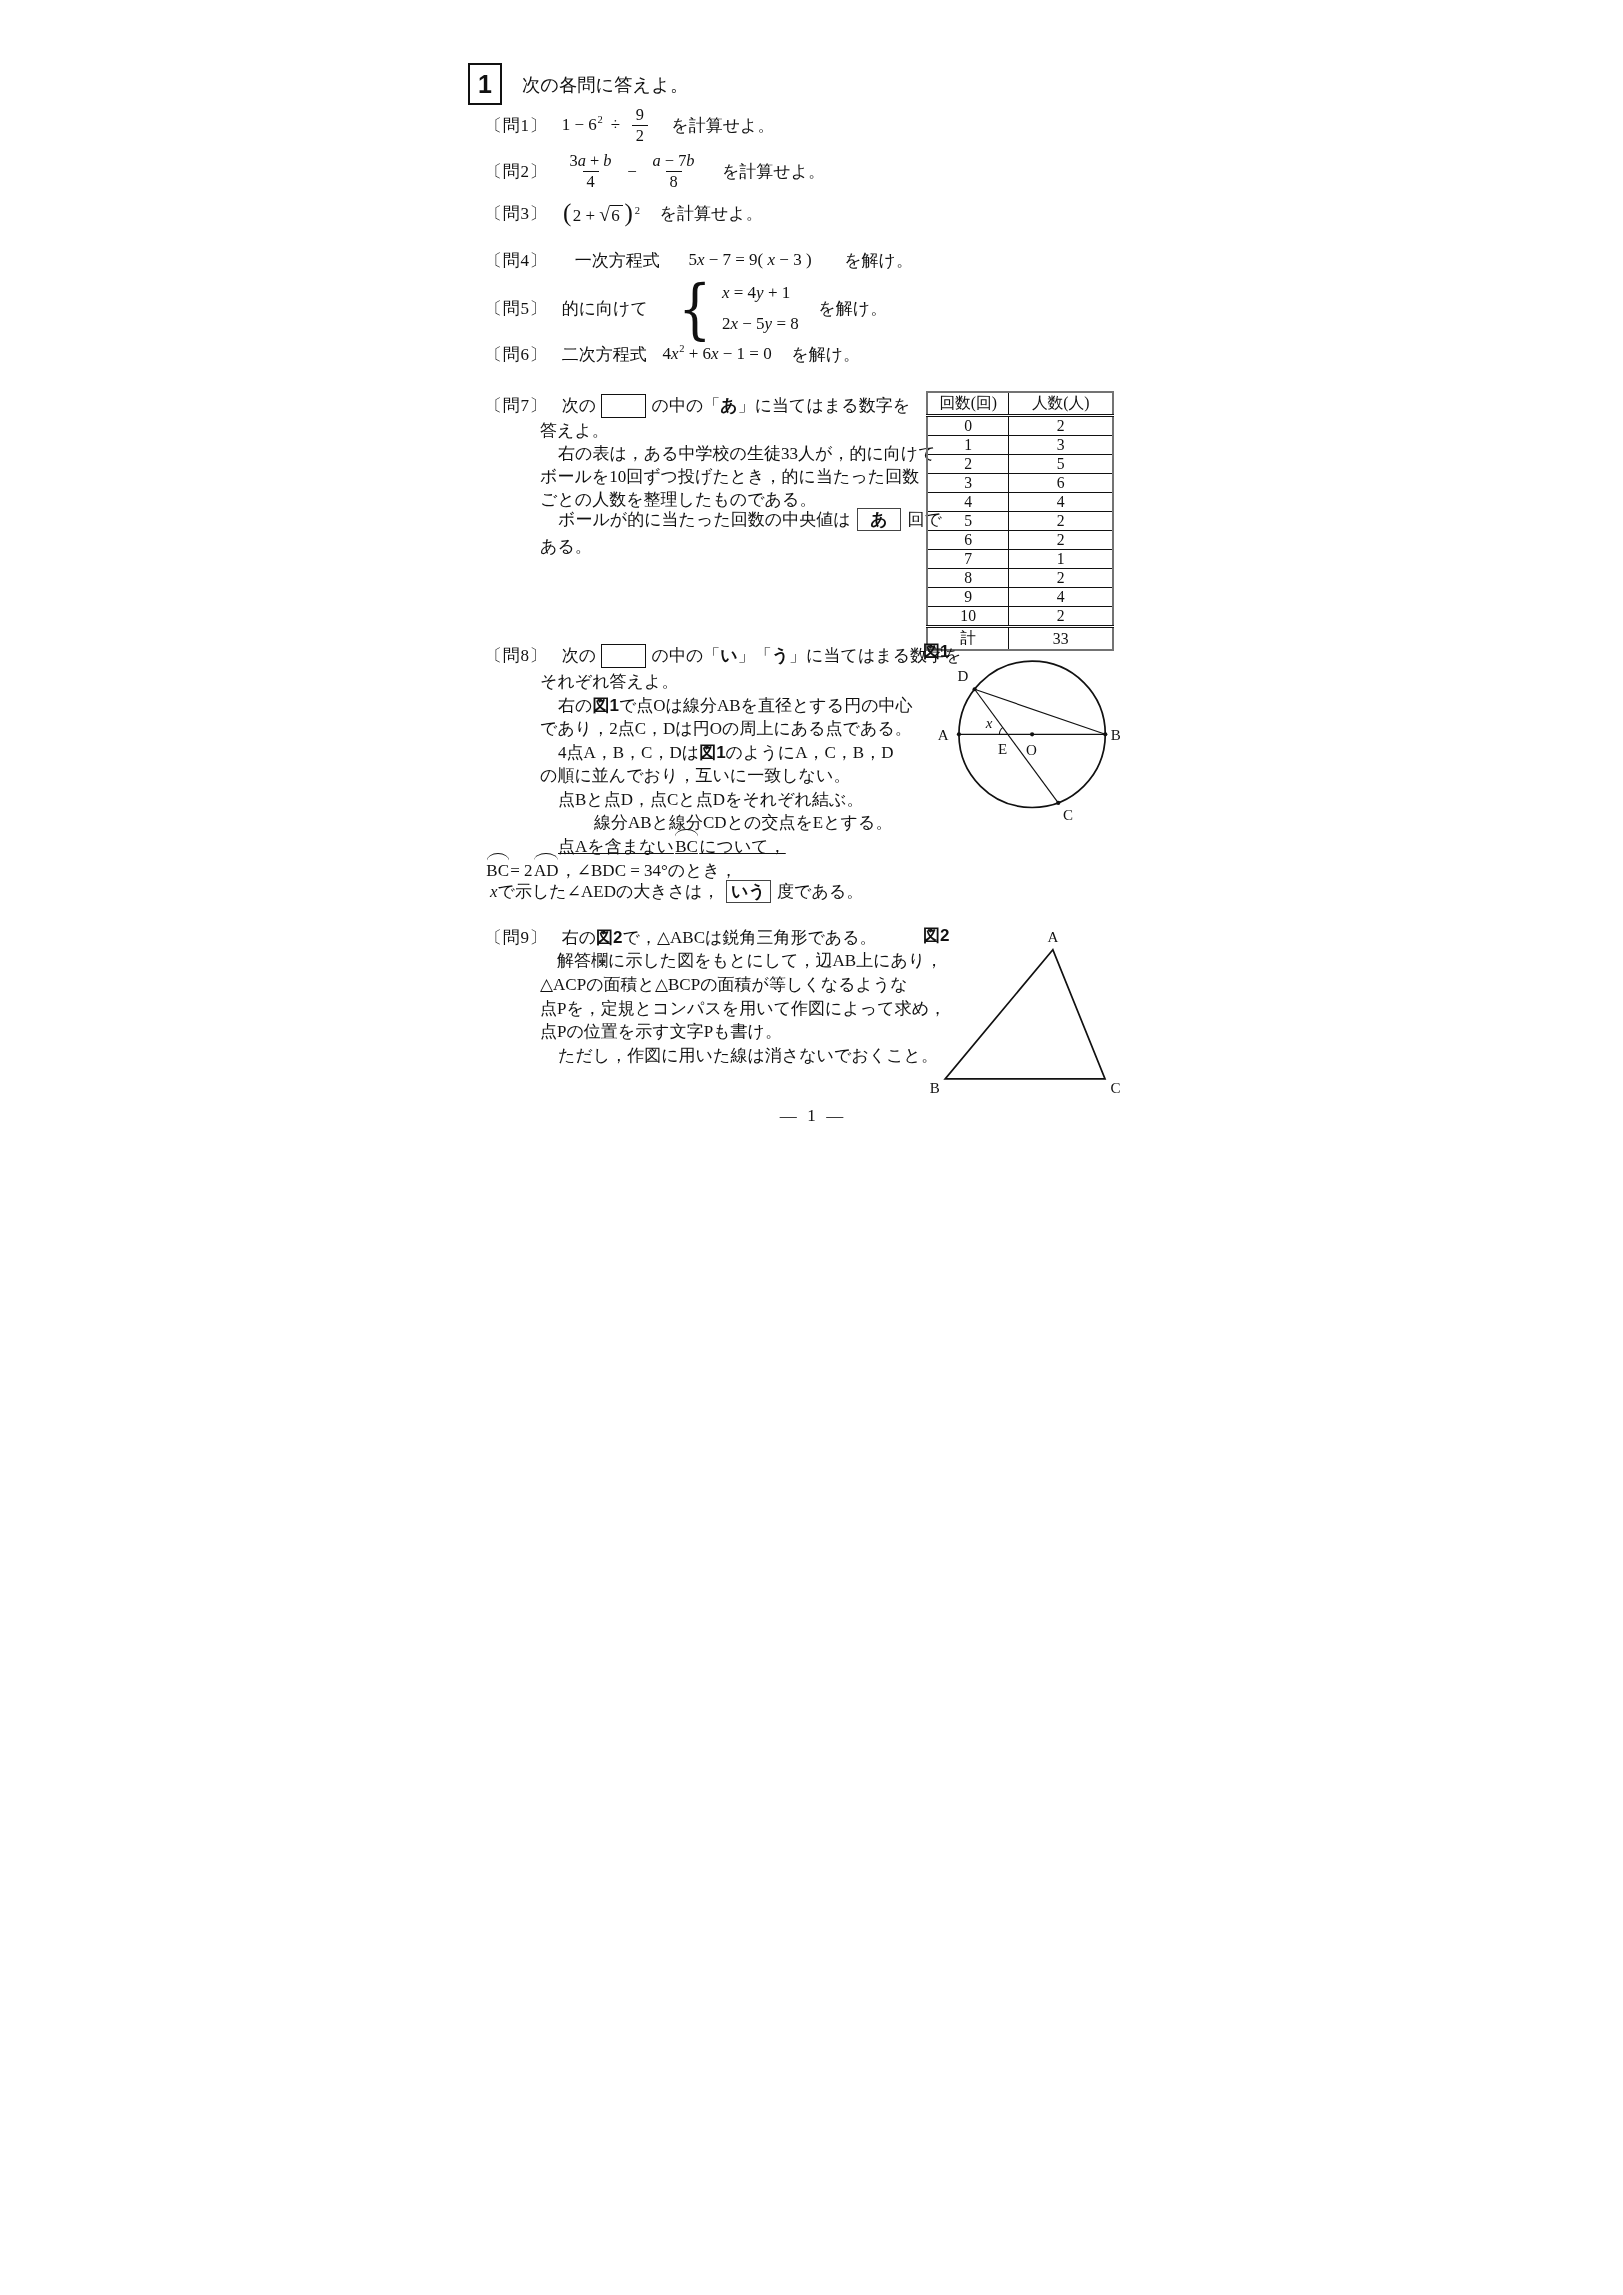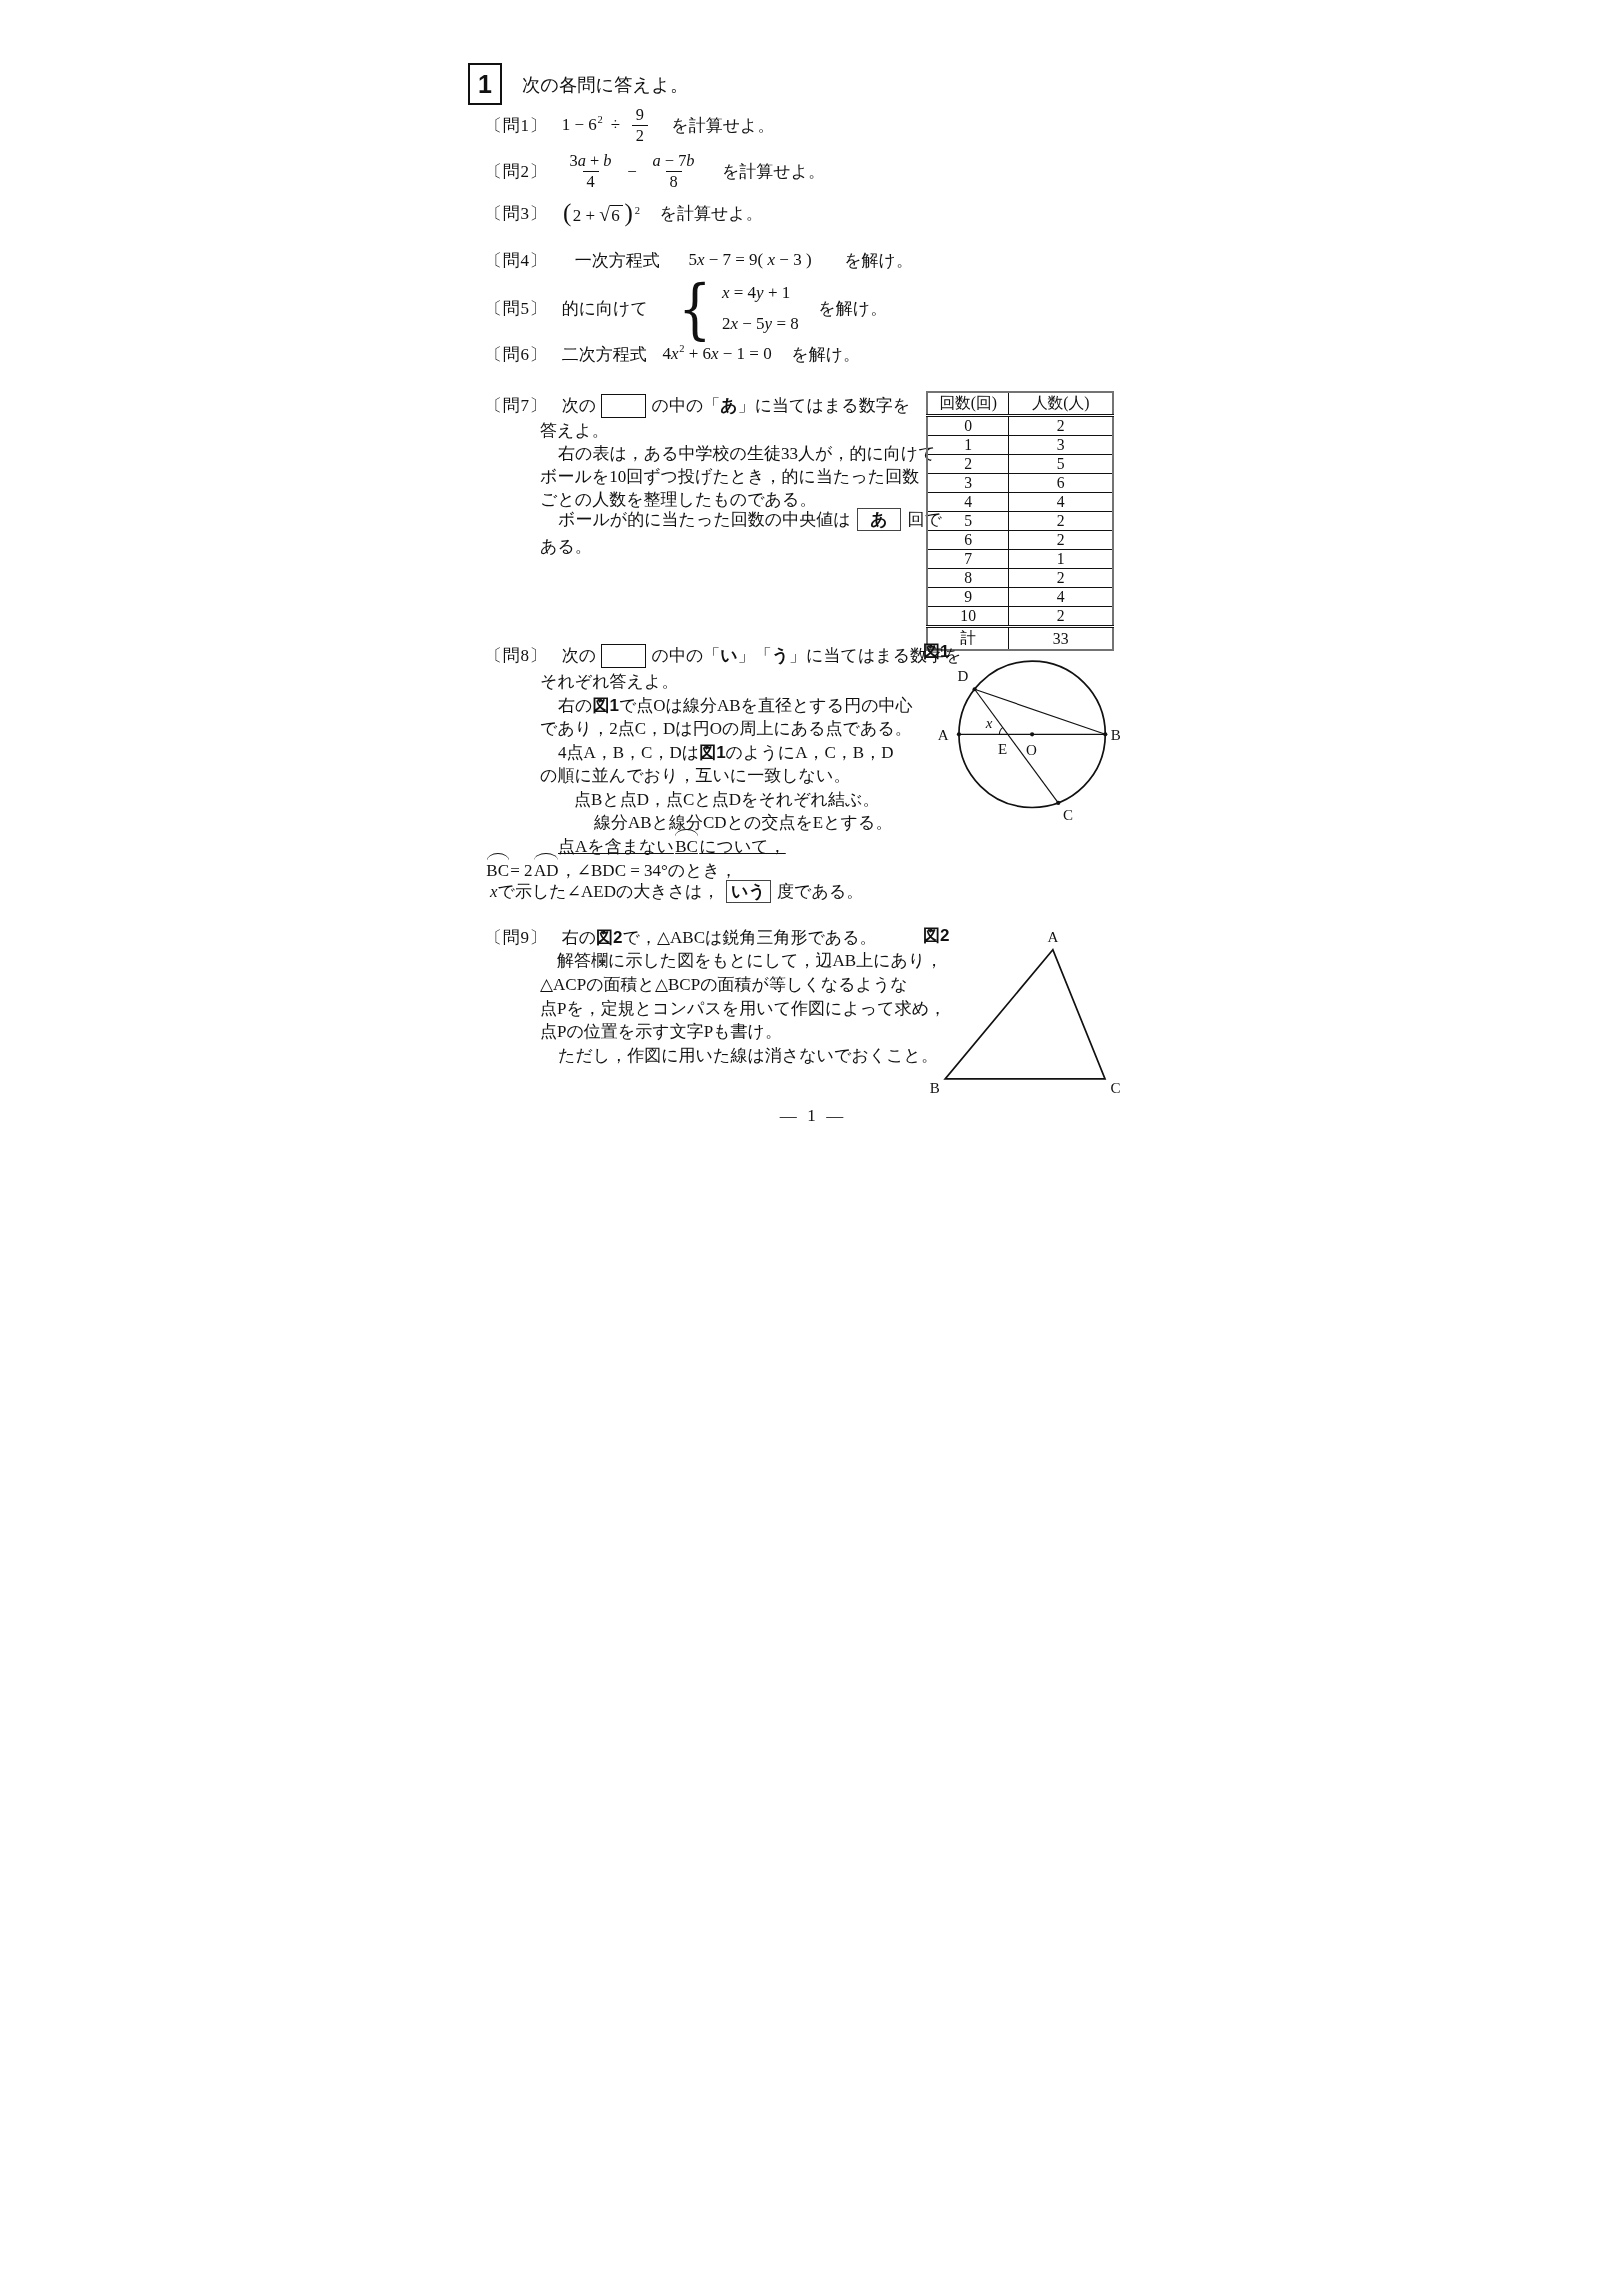--- a/index.html
+++ b/index.html
@@ -232,21 +232,21 @@
       <span class="gothic">図1</span>
       <span>で点Oは線分ABを直径とする円の中心</span>
   </div>
   <div class="row" style="left:134px;top:717px;">であり，2点C，Dは円Oの周上にある点である。</div>
   <div class="row" style="left:152px;top:741px;">
     <span>4点A，B，C，Dは</span>
       <span class="gothic">図1</span>
       <span>のようにA，C，B，D</span>
   </div>
   <div class="row" style="left:134px;top:764px;">の順に並んでおり，互いに一致しない。</div>
-  <div class="row" style="left:168px;top:788px;">点Bと点D，点Cと点Dをそれぞれ結ぶ。</div>
+  <div class="row" style="left:152px;top:788px;">点Bと点D，点Cと点Dをそれぞれ結ぶ。</div>
   <div class="row" style="left:152px;top:811px;margin-left:36px;">線分ABと線分CDとの交点をEとする。</div>
   <div class="row" style="left:152px;top:835px;text-decoration:underline;">
     <span>点Aを含まない</span>
       <span class="arcspan">BC</span>
       <span>について，</span>
   </div>
   <div class="row" style="left:79px;top:859px;">
     <span class="arcspan">BC</span>
       <span> = 2</span>
       <span class="arcspan">AD</span>

